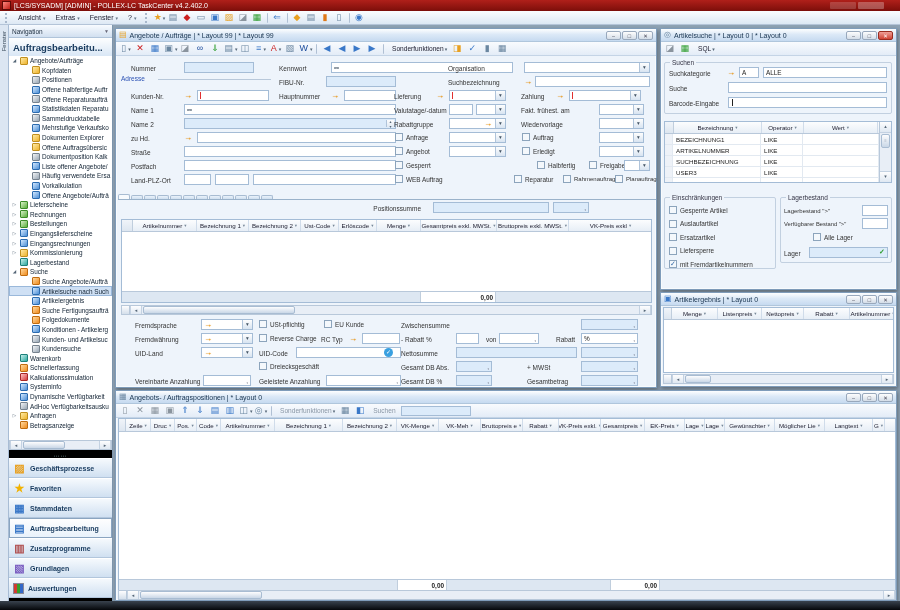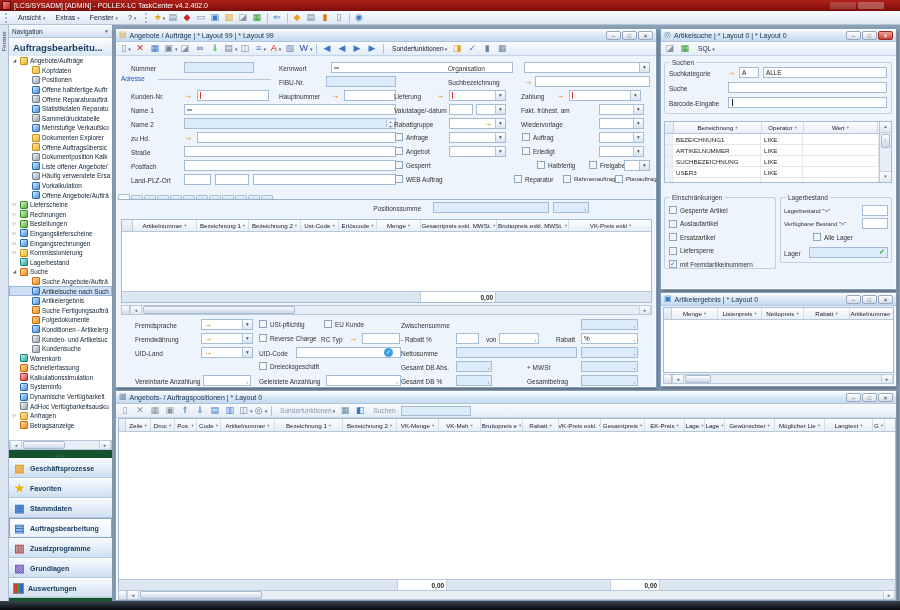--- a/index.html
+++ b/index.html
@@ -21,21 +21,21 @@
   .tbi .dd2{font-size:5px;color:#567}
   .tbi.sep{min-width:1px;width:1px;height:10px;border-left:1px solid #b0c0d4;margin:0 2px}
   .tbi.tbtxt{font-size:6.6px;padding:0 3px;color:#223}
   .tbi.tbtxt.dim{color:#8a97a6}
   .c-gold{color:#e8a020}.c-blue{color:#3a78c8}.c-steel{color:#6a86a0}.c-red{color:#cc2020}
   .c-green{color:#2f9e2f}.c-gray{color:#8a949e}.c-orange{color:#e07818}.c-dkblue{color:#1c4c9c}
   .c-star{color:#f2b200}.c-bookred{color:#b05050}.c-purple{color:#7a5cc0}
   
   .sidestrip{position:absolute;left:0;top:25px;width:9px;height:576px;background:#dce6f2;border-right:1px solid #a8bcd4;box-sizing:border-box}
   .vtab{position:absolute;left:1px;top:6px;writing-mode:vertical-rl;transform:rotate(180deg);font-size:6px;color:#345}
-  .nav{position:absolute;left:9px;top:25px;width:104px;height:576px;background:#14532d;border-right:1px solid #7f97ae;box-sizing:border-box}
+  .nav{position:absolute;left:9px;top:25px;width:104px;height:576px;background:#000000;border-right:1px solid #7f97ae;box-sizing:border-box}
   .navhead{height:12px;background:linear-gradient(#f8fbff,#d2e0f0);border-bottom:1px solid #b0c4da;
     display:flex;align-items:center;justify-content:space-between;padding:0 3px;font-size:6.5px;color:#234}
   .navpin{font-size:5px;color:#667}
   .navtitle{height:19px;background:linear-gradient(#fdfeff,#d9e7f6);border-bottom:1px solid #bccfe2;
     font-weight:bold;font-size:9.5px;color:#173a5e;padding:4px 0 0 4px;white-space:nowrap;overflow:hidden;box-sizing:border-box}
   .tree{position:absolute;left:0;top:31px;width:103px;height:384px;background:#fff;overflow:hidden}
   .trow{height:9.6px;display:flex;align-items:center;gap:2px;white-space:nowrap;overflow:hidden;font-size:6.4px;color:#123}
   .trow.sel{background:#cfe0f4;outline:1px solid #9ab8da;outline-offset:-1px}
   .exp{width:7px;flex:none;font-size:4.5px;color:#567;text-align:center}
   .ic{width:8px;height:8px;flex:none;border-radius:1px;box-sizing:border-box}

